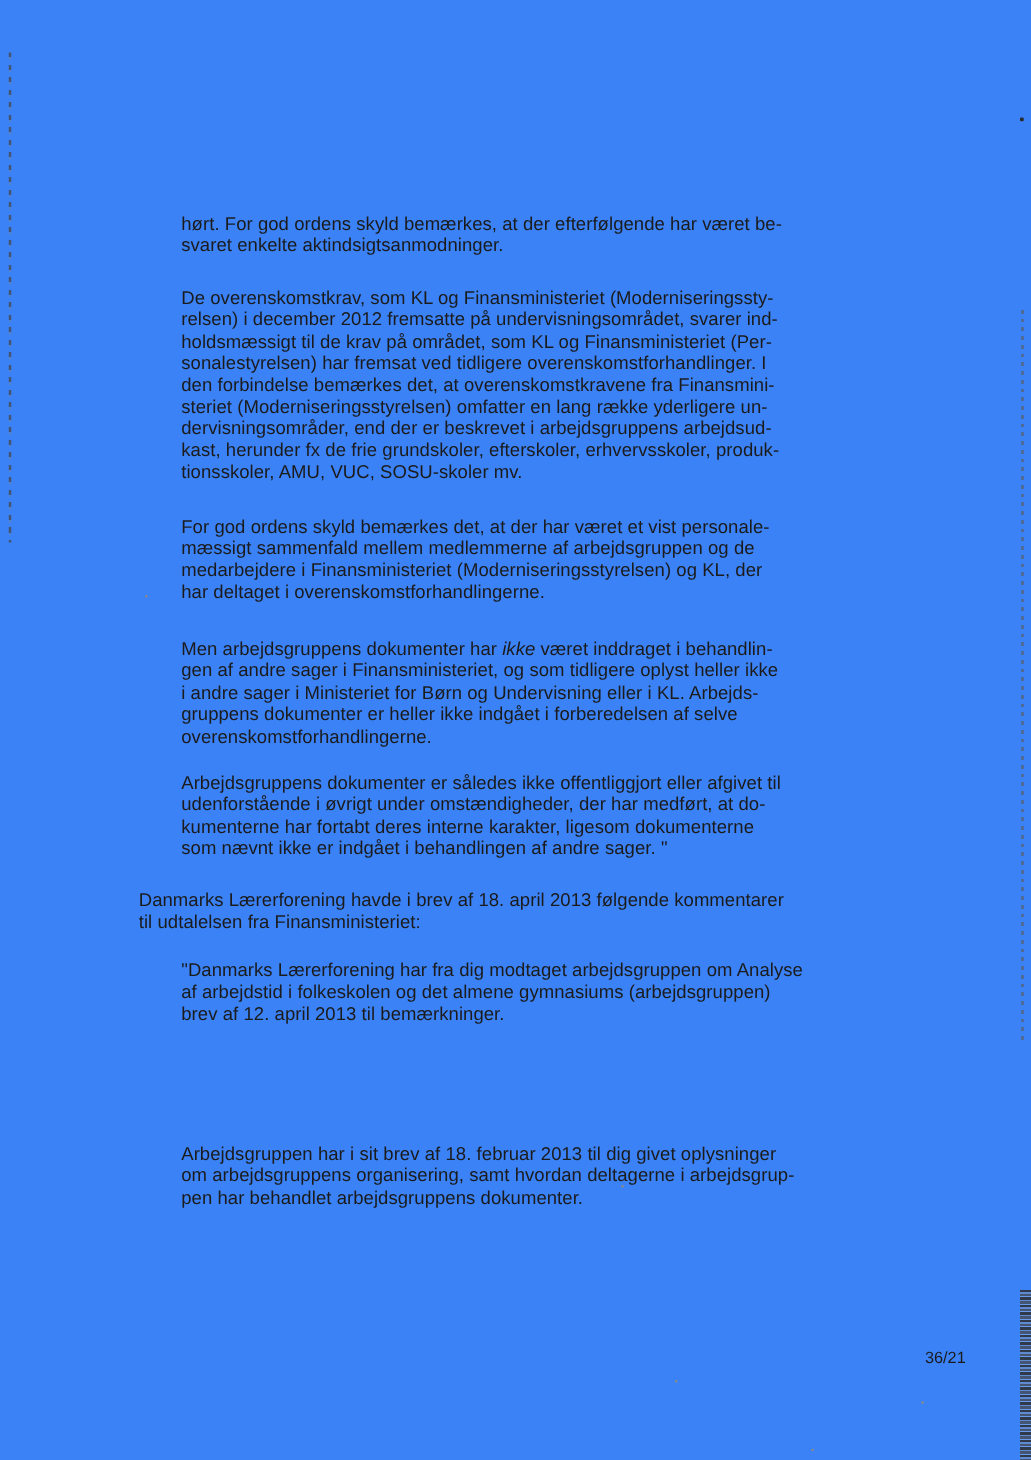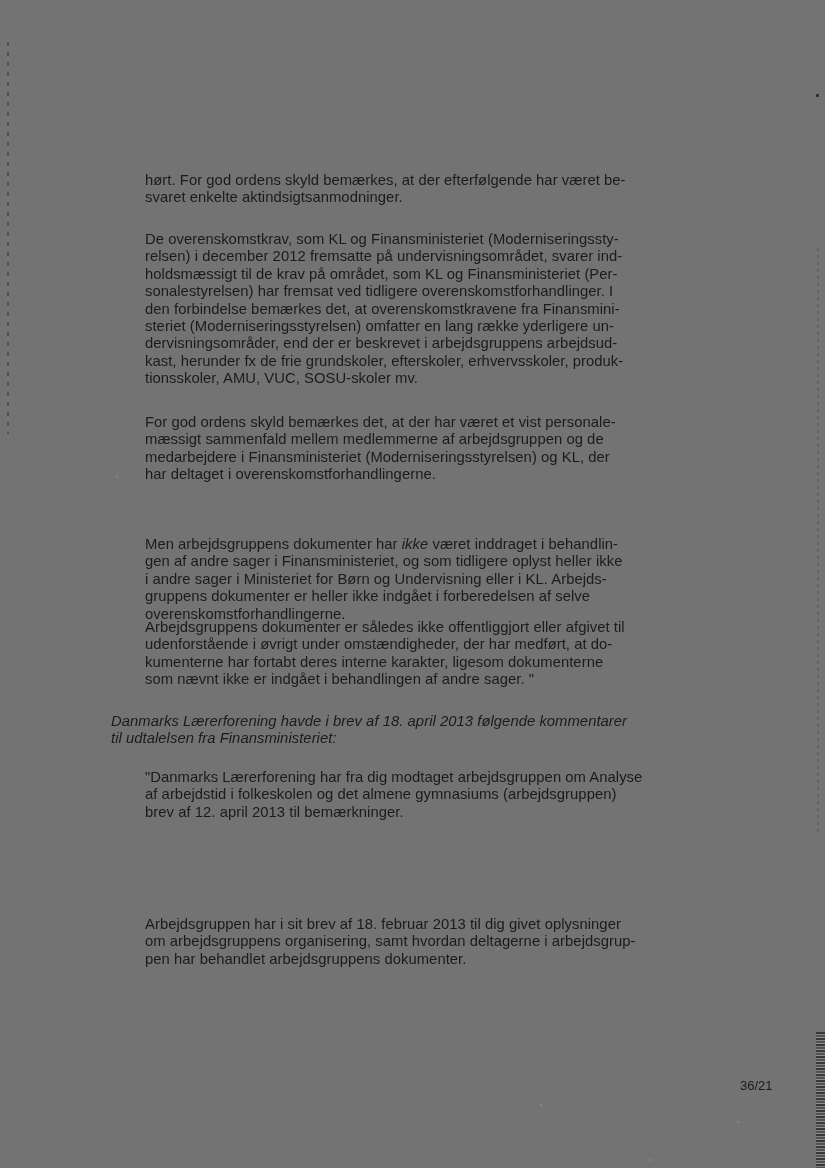--- a/index.html
+++ b/index.html
@@ -1,38 +1,38 @@
 <!DOCTYPE html>
 <html><head>
 <meta charset="utf-8">
 <style>
   html, body { margin: 0; padding: 0; background: #e9e9e9; }
   .page {
     position: relative;
     width: 825px;
     height: 1168px;
-    background: #737373;
+    background: #3b82f6;
     overflow: hidden;
     font-family: "Liberation Sans", "DejaVu Sans", sans-serif;
     color: #1b1b1b;
   }
   .para {
     position: absolute;
     white-space: pre-line;
     font-size: 14.8px;
     line-height: 17.4px;
     letter-spacing: 0.05px;
     color: #1b1b1b;
   }
   .indent { left: 145px; width: 580px; }
-  .flush  { left: 111px; width: 625px; font-style: italic; }
+  .flush  { left: 111px; width: 625px; }
   .p1 { top: 172px; }
   .p2 { top: 231px; }
   .p3 { top: 414px; }
-  .p4 { top: 536px; }
+  .p4 { top: 512px; }
   .p5 { top: 619px; }
   .p6 { top: 713px; }
   .p7 { top: 769px; }
   .p8 { top: 841px; }
   .p9 { top: 916px; }
   .p4 em { font-style: italic; }
   .page-number {
     position: absolute;
     top: 1078px;
     left: 740px;

